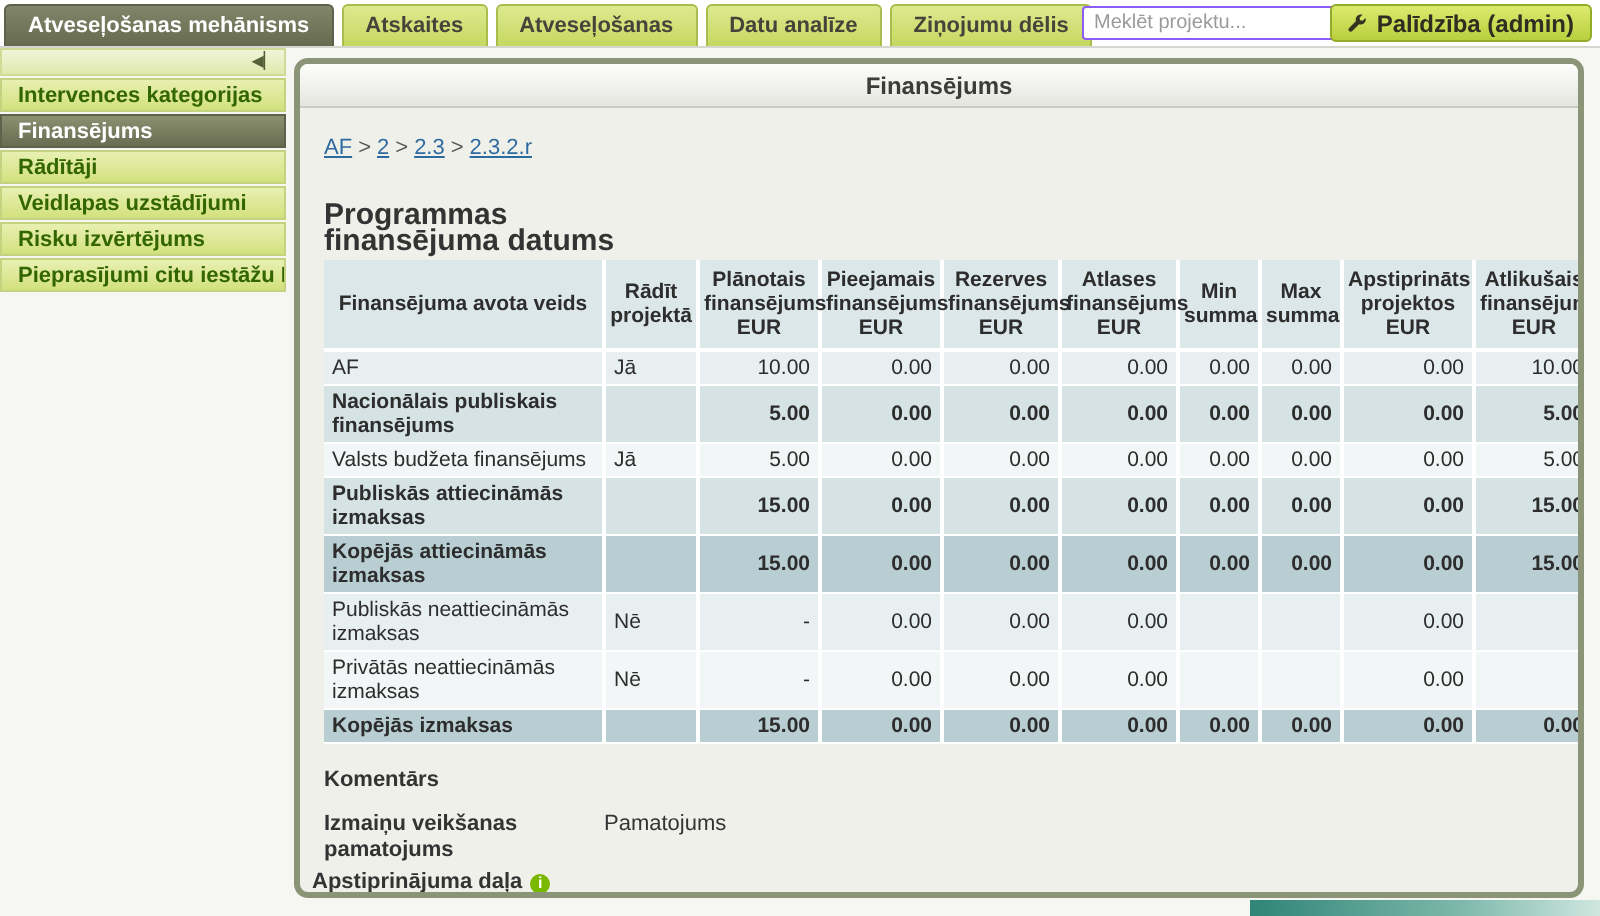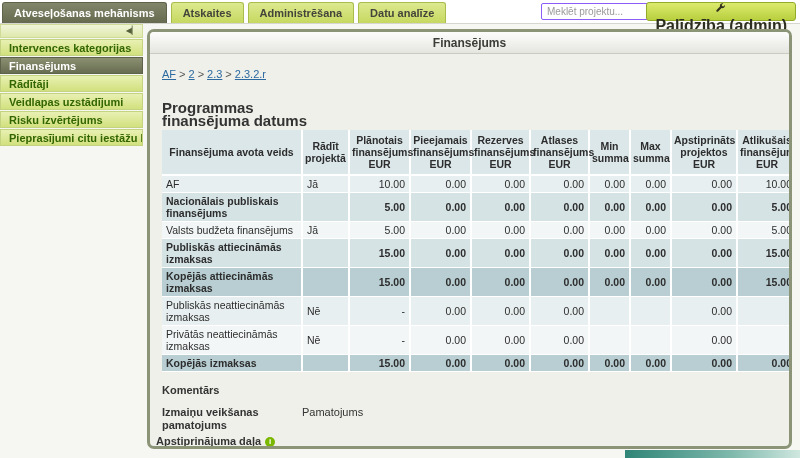--- a/index.html
+++ b/index.html
@@ -9,22 +9,22 @@
   .topbar { position:absolute; left:0; top:0; width:800px; height:24px; background:#ffffff; border-bottom:1px solid #d6d6d0; }
   .tabs { position:absolute; left:2px; bottom:0; display:flex; gap:4px; align-items:flex-end; }
   .tab { height:21px; line-height:20px; padding:0 11px; font-size:11px; font-weight:bold; color:#44443a;
          background:linear-gradient(#dde98f,#c6d860); border:1px solid #a9bd4d; border-bottom:none;
          border-radius:3px 3px 0 0; cursor:pointer; white-space:nowrap; }
   .tab.active { background:linear-gradient(#81866a,#666b50); color:#ffffff; border-color:#5d624a; }
   .search-input { position:absolute; right:97px; top:3px; width:162px; height:17px; border:1px solid #8b5cf6;
          border-radius:2px; font-size:10px; padding:0 5px; color:#444; }
   .search-input::placeholder { color:#9a9a9a; }
   .help-btn { position:absolute; right:4px; top:2px; height:19px; display:flex; align-items:center; gap:4px;
-         padding:0 8px; font-size:16px; font-weight:bold; color:#2e2e20;
-         background:linear-gradient(#dcea6e,#b8cf3e); border:1px solid #92ac29; border-radius:3px; cursor:pointer;flex-direction:column; }
+         padding:0 8px; font-size:12px; font-weight:bold; color:#2e2e20;
+         background:linear-gradient(#dcea6e,#b8cf3e); border:1px solid #92ac29; border-radius:3px; cursor:pointer; }
 
   
   .sidebar { position:absolute; left:0; top:24px; width:143px; }
   .sidebar-header { height:14px; background:linear-gradient(#f0f5d8,#dfe9ad); border:1px solid #cfdc95;
          display:flex; justify-content:flex-end; align-items:center; padding-right:4px; }
   .collapse-icon { font-size:8px; line-height:8px; color:#55603a; cursor:pointer; }
   .side-item { margin-top:1px; height:17px; line-height:16px; padding-left:8px; font-size:11px; font-weight:bold;
          color:#336600; background:linear-gradient(#e8f0b2,#d2e17e); border:1px solid #c3d37f; cursor:pointer;
          white-space:nowrap; overflow:hidden; }
   .side-item.active { background:linear-gradient(#8a9070,#686d52); color:#ffffff; border-color:#5d624a; }
@@ -64,22 +64,23 @@
   .bottom-strip { position:absolute; left:625px; top:450px; width:175px; height:8px;
          background:linear-gradient(90deg,#2f8577,#7db8ab 60%,#cfe7df); }
 </style>
 </head>
 <body>
 
 <div class="topbar">
   <div class="tabs">
     <div class="tab active">Atveseļošanas mehānisms</div>
     <div class="tab">Atskaites</div>
-    <div class="tab">Administrēšana</div>
+    <div class="tab">Atveseļošanas</div>
     <div class="tab">Datu analīze</div>
+    <div class="tab">Ziņojumu dēlis</div>
   </div>
   <input class="search-input" type="text" placeholder="Meklēt projektu..." style="">
   <div class="help-btn">
     <span style="display:inline-flex;">
       <svg width="10" height="10" viewBox="0 0 16 16">
           <path d="M14.2 4.3c0-.4-.1-.8-.2-1.2l-2.3 2.3-2-.5-.5-2L11.5.6c-.4-.1-.8-.2-1.2-.2C8 .4 6.2 2.2 6.2 4.4c0 .4.1.8.2 1.2L.9 11.1c-.7.7-.7 1.8 0 2.5s1.8.7 2.5 0l5.5-5.5c.4.1.8.2 1.2.2 2.2 0 4.1-1.8 4.1-4z" fill="#33331f"></path>
         </svg>
     </span>
     <span>Palīdzība (admin)</span>
   </div>

